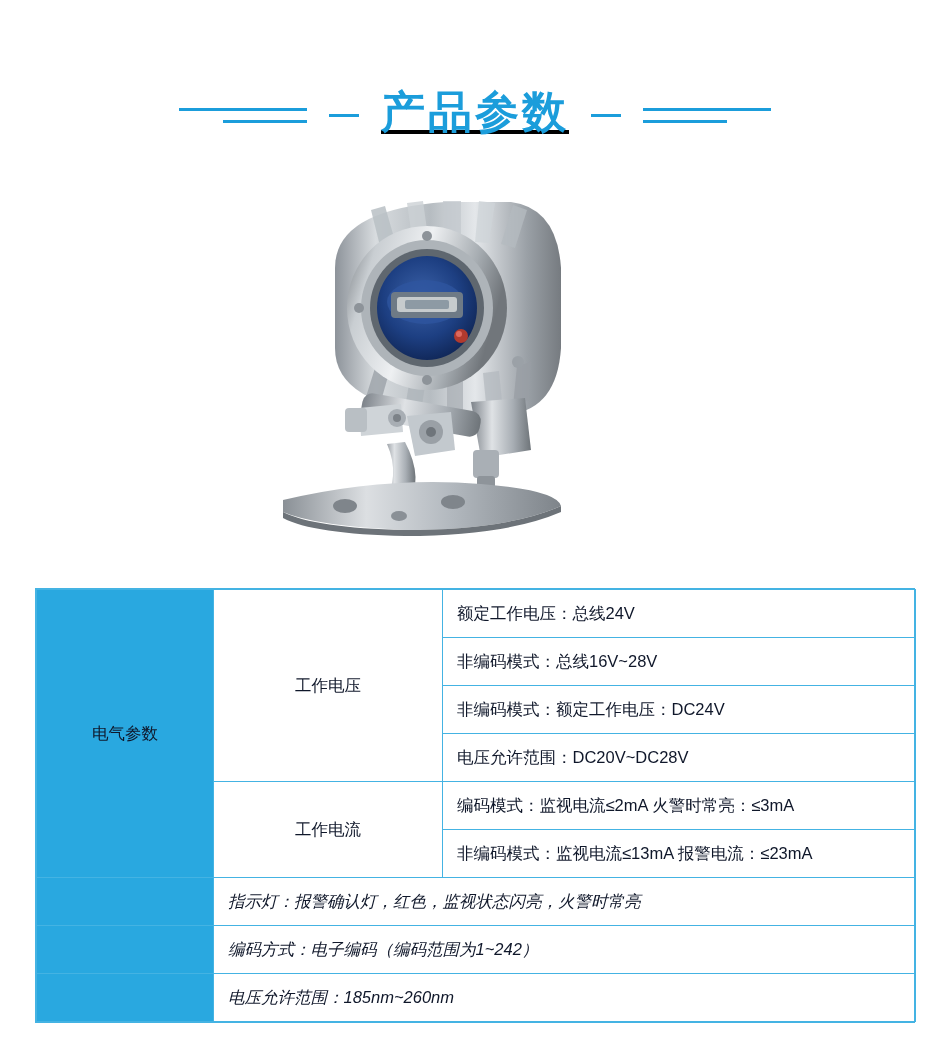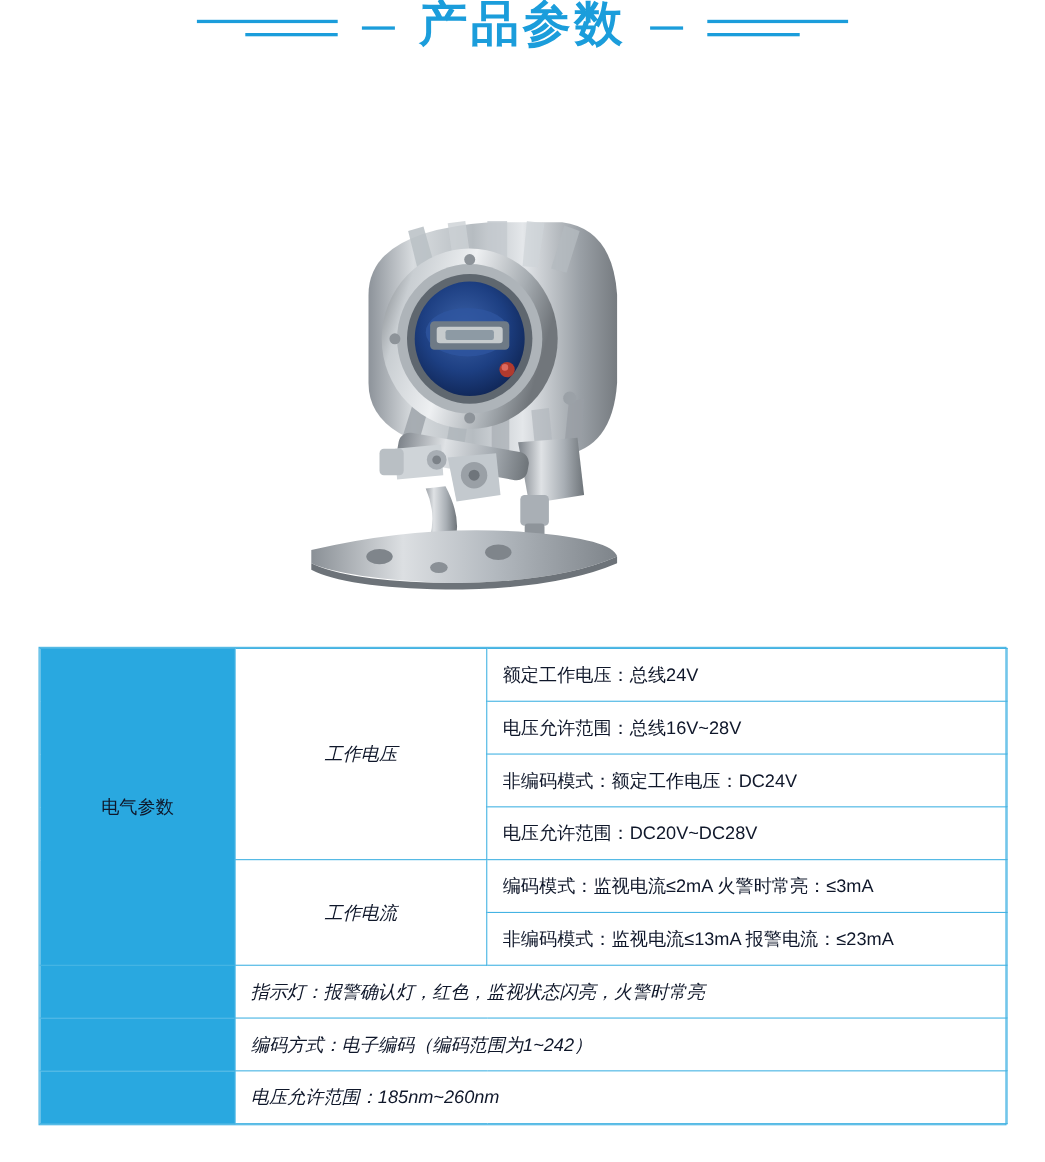--- a/index.html
+++ b/index.html
@@ -12,22 +12,23 @@
     background: #ffffff;
     font-family: "Liberation Sans", "DejaVu Sans", sans-serif;
     overflow: hidden;
   }
 
   
   .header {
     position: relative;
     height: 140px;
     display: flex;
-    align-items: flex-start;
+    align-items: flex-end;
     justify-content: center;
+    text-decoration: underline;
   }
   .title-wrap {
     display: flex;
     align-items: center;
     gap: 22px;
   }
   .title-text {
     font-size: 44px;
     font-weight: bold;
     color: #1b9ddb;
@@ -95,21 +96,20 @@
   td.cat {
     width: 148px;
     background: #29a8e0;
     color: #ffffff;
     text-align: center;
     font-size: 16.5px;
   }
   td.sub {
     width: 200px;
     text-align: center;
-    font-style: italic;
   }
   td.val {
     text-align: left;
   }
   td.full {
     text-align: left;
     font-style: italic;
   }
 </style>
 </head>
@@ -229,21 +229,21 @@
 
 <div class="table-wrap">
   <table class="spec">
     <tbody>
       <tr>
         <td class="cat" rowspan="6">电气参数</td>
         <td class="sub" rowspan="4">工作电压</td>
         <td class="val">额定工作电压：总线24V</td>
       </tr>
       <tr>
-        <td class="val">电压允许范围：总线16V~28V</td>
+        <td class="val">非编码模式：总线16V~28V</td>
       </tr>
       <tr>
         <td class="val">非编码模式：额定工作电压：DC24V</td>
       </tr>
       <tr>
         <td class="val">电压允许范围：DC20V~DC28V</td>
       </tr>
       <tr>
         <td class="sub" rowspan="2">工作电流</td>
         <td class="val">编码模式：监视电流≤2mA  火警时常亮：≤3mA</td>

